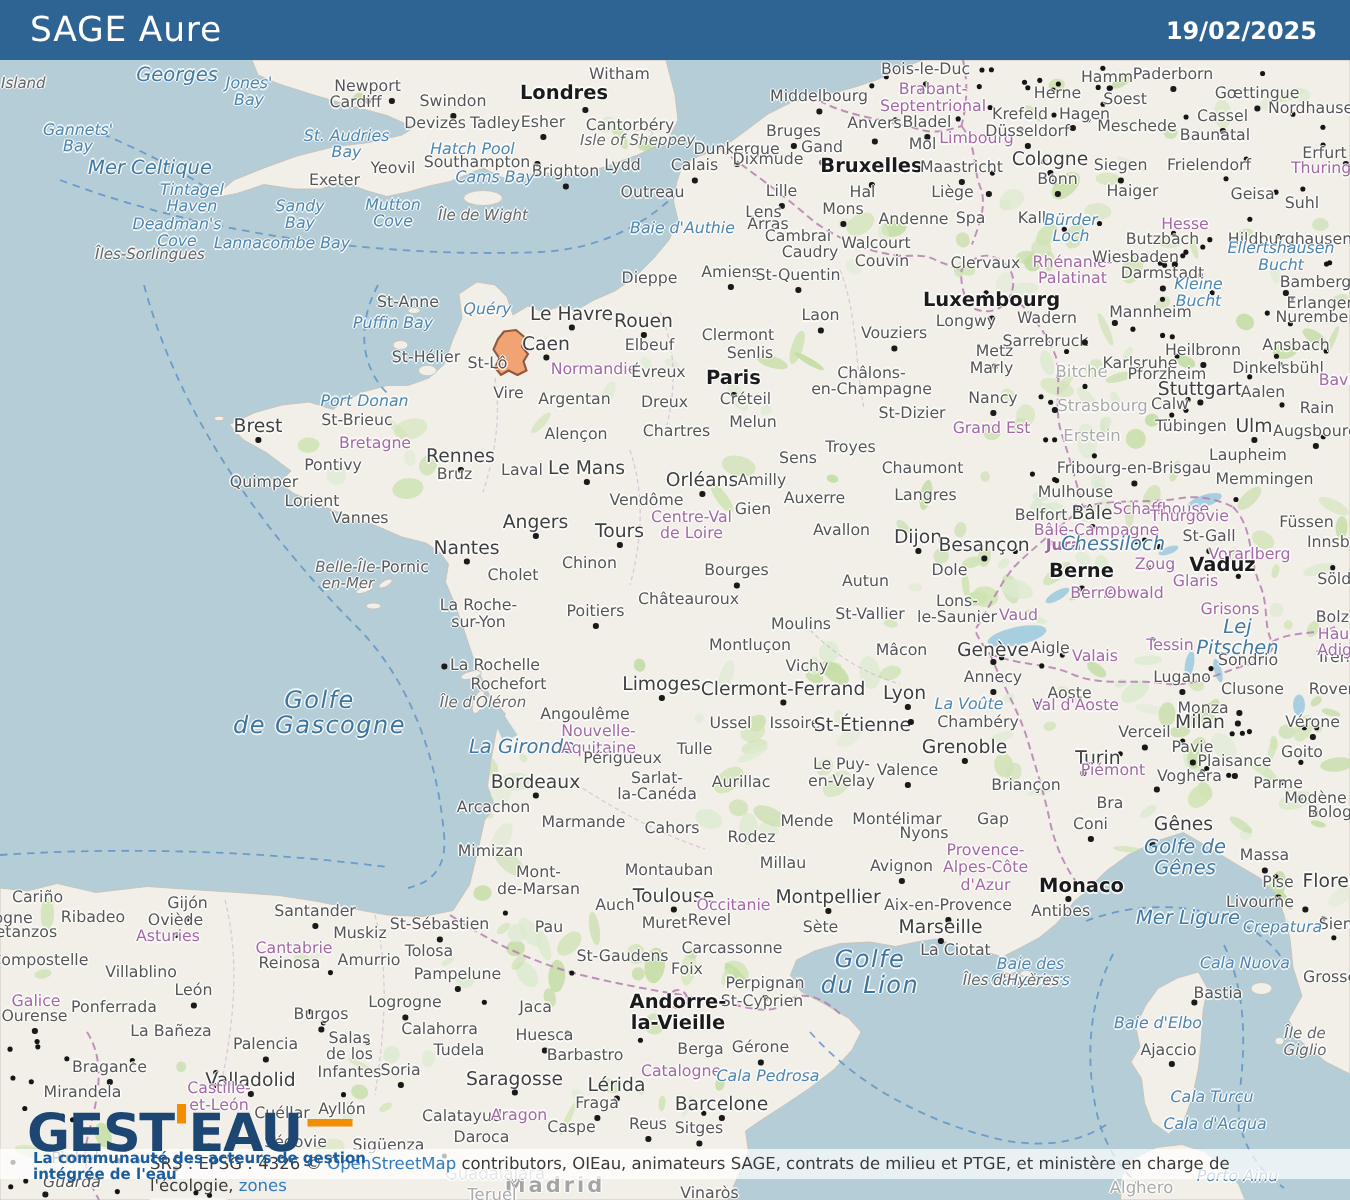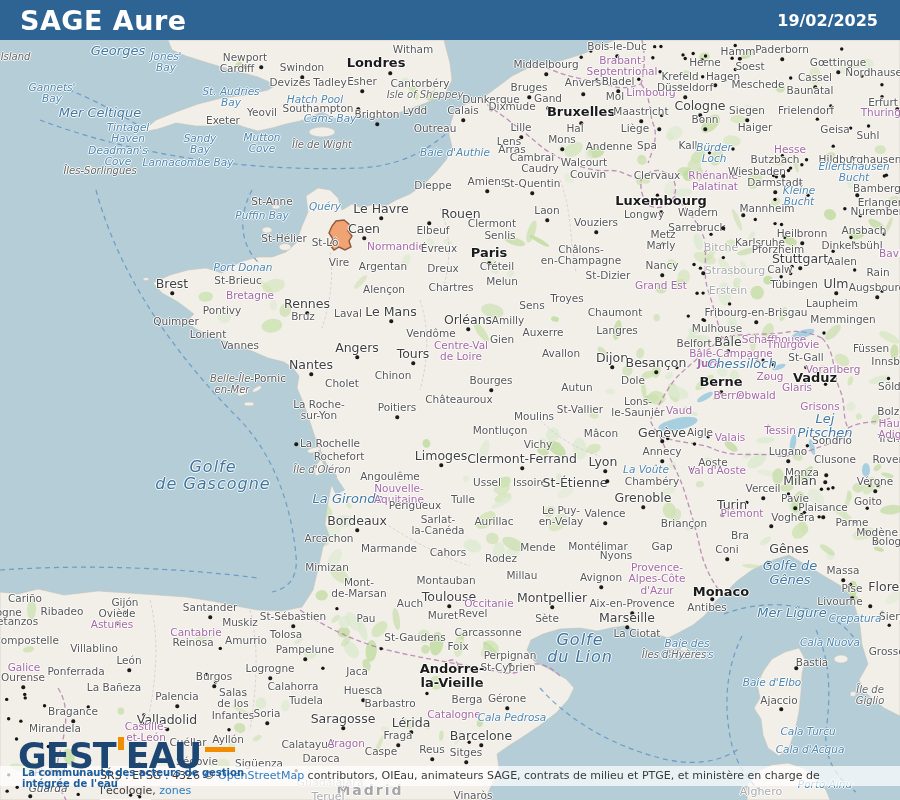--- a/index.html
+++ b/index.html
@@ -5,21 +5,21 @@
   :root{
     --header-bg:#2d6494; --sea:#b4cdd6; --land:#f2efe9;
     --hl-fill:#f0a473; --hl-stroke:#90583c;
     --logo-blue:#1d4673; --logo-orange:#f28c00; --link:#2f7cc4;
   }
   html,body{margin:0;padding:0;}
   body{font-family:"DejaVu Sans","Liberation Sans",sans-serif;}
   #app{position:relative;width:900px;height:800px;overflow:hidden;background:var(--land);}
   
   #header{position:absolute;left:0;top:0;width:900px;height:40px;background:var(--header-bg);z-index:50;display:flex;align-items:center;justify-content:space-between;}
-  #header .title{color:#fff;font-size:27px;font-weight:bold;padding-left:20px;letter-spacing:0.5px;}
+  #header .title{color:#fff;font-size:23px;font-weight:normal;padding-left:20px;letter-spacing:0.5px;}
   #header .date{color:#fff;font-size:16px;font-weight:bold;padding-right:22px;}
   
   #map{position:absolute;left:0;top:0;width:900px;height:800px;}
   #labels{position:absolute;left:0;top:0;width:900px;height:800px;pointer-events:none;}
   .lbl{position:absolute;transform:translate(-50%,-50%);white-space:pre-line;text-align:center;line-height:1.08;
        text-shadow:1px 0 0 rgba(255,255,255,.85),-1px 0 0 rgba(255,255,255,.85),0 1px 0 rgba(255,255,255,.85),0 -1px 0 rgba(255,255,255,.85);}
   .k-cap{font-weight:bold;font-size:13px;color:#1b1b1b;}
   .k-city{font-size:12.5px;color:#3f3f3f;}
   .k-town{font-size:10.5px;color:#565656;}
   .k-faded{font-size:11px;color:#aaa;}
@@ -656,21 +656,21 @@
       <div class="lbl k-town" style="left: 433px; top: 186px;">Dieppe</div>
       <div class="lbl k-town" style="left: 657px; top: 176px;">Clervaux</div>
       <div class="lbl k-cap" style="left: 661px; top: 201px;">Luxembourg</div>
       <div class="dot" style="left: 661px; top: 212px;"></div>
       <div class="lbl k-town" style="left: 644px; top: 215px;">Longwy</div>
       <div class="lbl k-town" style="left: 698px; top: 213px;">Wadern</div>
       <div class="lbl k-region" style="left: 715px; top: 181px;">Rhénanie-
 Palatinat</div>
       <div class="lbl k-city" style="left: 381px; top: 209px;">Le Havre</div>
       <div class="dot" style="left: 381px; top: 218px;"></div>
-      <div class="lbl k-city" style="left: 429px; top: 214px; margin-left: 32px;">Rouen</div>
+      <div class="lbl k-city" style="left: 429px; top: 214px;">Rouen</div>
       <div class="dot" style="left: 429px; top: 223px;"></div>
       <div class="lbl k-town" style="left: 433px; top: 231px;">Elbeuf</div>
       <div class="lbl k-city" style="left: 364px; top: 229px;">Caen</div>
       <div class="dot" style="left: 364px; top: 238px;"></div>
       <div class="lbl k-town" style="left: 325px; top: 243px;">St-Lô</div>
       <div class="lbl k-region" style="left: 396px; top: 247px;">Normandie</div>
       <div class="lbl k-town" style="left: 439px; top: 249px;">Évreux</div>
       <div class="lbl k-town" style="left: 339px; top: 263px;">Vire</div>
       <div class="lbl k-town" style="left: 383px; top: 267px;">Argentan</div>
       <div class="lbl k-town" style="left: 443px; top: 269px;">Dreux</div>

